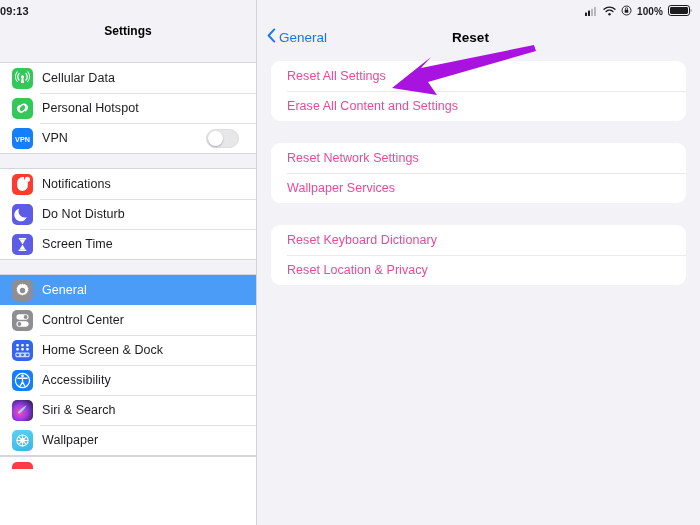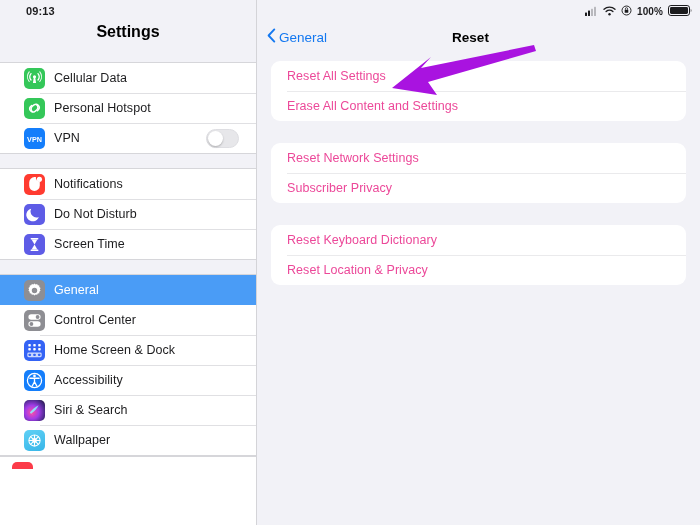--- a/index.html
+++ b/index.html
@@ -30,57 +30,57 @@
     background: #ffffff;
     border-right: 1px solid #d4d4d8;
     box-sizing: border-box;
     position: relative;
     overflow: hidden;
   }
   .status-bar-left {
     height: 22px;
     display: flex;
     align-items: center;
-    padding-left: 26px;
+    padding-left: 0;
     background: #f2f2f7;
     box-sizing: border-box;
   }
   .status-time {
     font-size: 11px;
     font-weight: bold;
     color: #1c1c1e;
     letter-spacing: 0.1px;
   }
   .sidebar-title-bar {
     height: 26px;
     background: #f2f2f7;
     display: flex;
     align-items: flex-start;
     justify-content: center;
   }
   .sidebar-title {
-    font-size: 16px;
+    font-size: 12px;
     font-weight: bold;
     color: #000000;
     line-height: 19px;
   }
   .sb-gap {
     height: 14px;
     background: #f2f2f7;
   }
   .sb-group {
     background: #ffffff;
     border-top: 1px solid #d6d6da;
     border-bottom: 1px solid #d6d6da;
   }
   .sb-row {
     height: 30px;
     display: flex;
     align-items: center;
-    padding-left: 24px;
+    padding-left: 12px;
     box-sizing: border-box;
     position: relative;
     background: #ffffff;
   }
   .sb-row + .sb-row::before {
     content: "";
     position: absolute;
     left: 40px;
     right: 0;
     top: 0;
@@ -494,21 +494,21 @@
       </div>
     </div>
 
     <div class="card-gap"></div>
 
     <div class="card">
       <div class="card-row">
         <span class="card-row-label">Reset Network Settings</span>
       </div>
       <div class="card-row">
-        <span class="card-row-label">Subscriber Privacy</span>
+        <span class="card-row-label">Wallpaper Services</span>
       </div>
     </div>
 
     <div class="card-gap"></div>
 
     <div class="card">
       <div class="card-row">
         <span class="card-row-label">Reset Keyboard Dictionary</span>
       </div>
       <div class="card-row">

